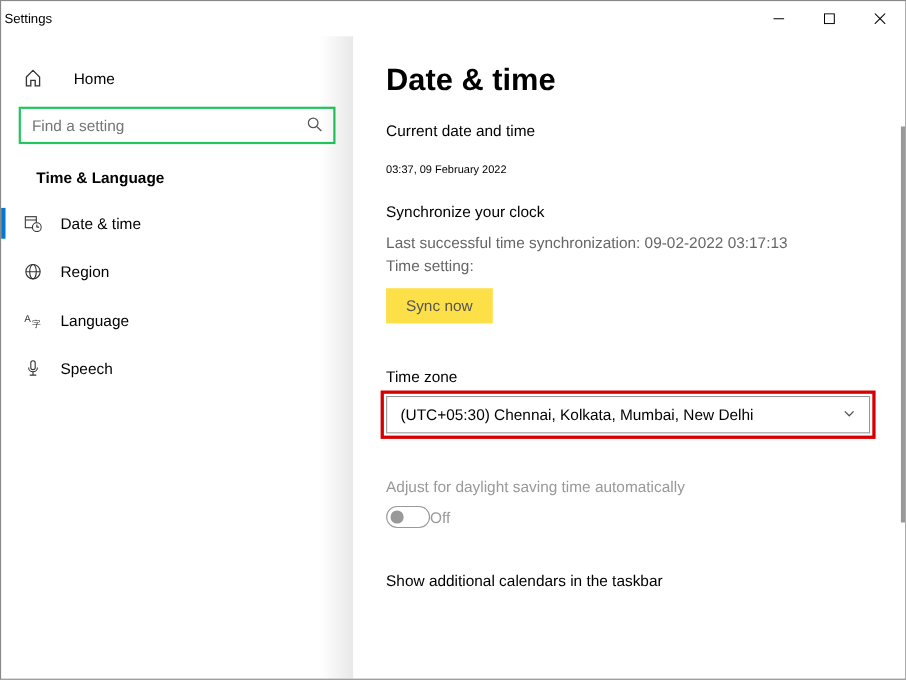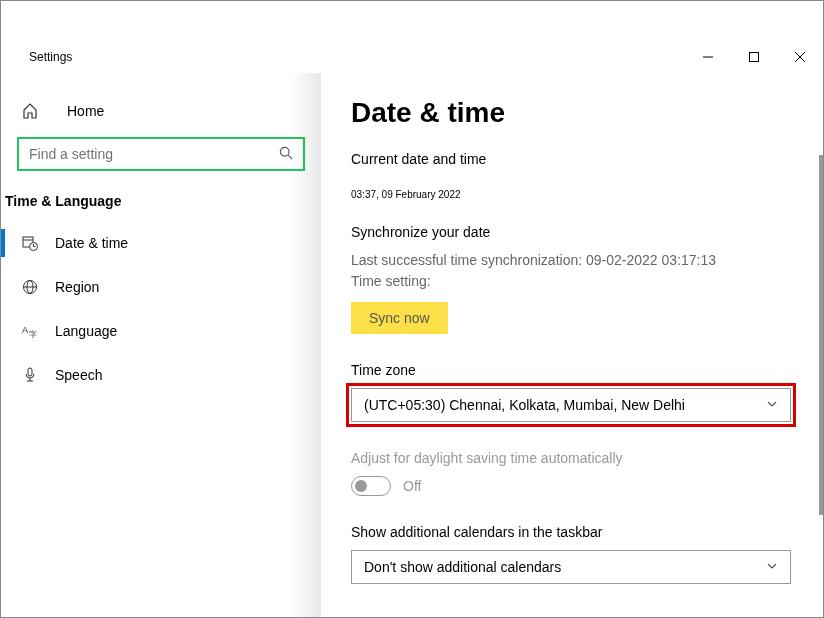--- a/index.html
+++ b/index.html
@@ -1,60 +1,60 @@
 <!DOCTYPE html>
 <html><head>
   <meta charset="utf-8">
   <style>
     * { box-sizing: border-box; margin: 0; padding: 0; font-family: "Segoe UI", Arial, sans-serif; }
     body { width: 824px; height: 618px; background: #fff; overflow: hidden; position: relative; border: 1px solid #888; }
     
-    .titlebar { height: 32px; display: flex; align-items: center; padding-left: 28px; margin-top: 40px; }
+    .titlebar { height: 32px; display: flex; align-items: center; padding-left: 3px; }
     .titlebar-title { font-size: 12px; color: #000; }
     .titlebar-controls { margin-left: auto; display: flex; }
     .titlebar-btn { width: 46px; height: 32px; display: flex; align-items: center; justify-content: center; font-size: 14px; color: #000; cursor: default; }
     .titlebar-btn svg { width: 10px; height: 10px; }
     
     .content { display: flex; height: calc(100% - 32px); }
     
     .sidebar { width: 320px; padding-top: 22px; position: relative; }
     .sidebar::after { content: ""; position: absolute; top: 0; right: 0; bottom: 0; width: 30px; background: linear-gradient(to right, rgba(0,0,0,0), rgba(0,0,0,0.09)); pointer-events: none; }
     
     .home-row { display: flex; align-items: center; padding: 8px 16px 8px 20px; gap: 28px; cursor: default; }
     .home-row .icon { width: 18px; display: flex; justify-content: center; }
     .home-label { font-size: 14px; color: #000; }
     
     .search-wrap { padding: 10px 16px 0 16px; }
     .search-box { border: 2px solid #22c55e; height: 34px; display: flex; align-items: center; padding: 0 10px; background: #fff; }
     .search-input { flex: 1; border: none; outline: none; font-size: 14px; color: #555; background: transparent; }
     .search-icon { color: #555; font-size: 14px; }
     
-    .category { font-size: 14px; font-weight: 600; color: #000; padding: 22px 16px 12px 4px; }
+    .category { font-size: 14px; font-weight: 600; color: #000; padding: 22px 16px 12px 32px; }
     
     .nav-item { display: flex; align-items: center; height: 44px; padding: 0 16px 0 20px; gap: 16px; cursor: default; position: relative; }
     .nav-item.active::before { content: ""; position: absolute; left: 0; top: 8px; bottom: 8px; width: 4px; background: #0078d4; }
     .nav-item .icon { width: 18px; display: flex; justify-content: center; color: #333; }
     .nav-label { font-size: 14px; color: #000; }
     
     .main { flex: 1; padding: 24px 24px 0 30px; position: relative; overflow: hidden; }
     .main h1 { font-size: 28px; font-weight: 600; color: #000; margin-bottom: 22px; }
     .main h2 { font-size: 14px; font-weight: 400; color: #000; margin-bottom: 22px; }
     .datetime { font-size: 10px; color: #000; margin-bottom: 24px; }
     .sync-label { font-size: 14px; color: #000; margin-bottom: 10px; }
     .muted { font-size: 14px; color: #666; line-height: 1.5; }
     .sync-btn { margin-top: 10px; background: #fde047; border: none; padding: 8px 18px; font-size: 14px; color: #555; cursor: default; }
     
-    .section-label { font-size: 14px; color: #000; margin-top: 28px; margin-bottom: 10px; }
+    .section-label { font-size: 14px; color: #000; margin-top: 40px; margin-bottom: 10px; }
     .section-label.disabled { color: #999; }
     
     .dropdown { border: 1px solid #999; height: 34px; display: flex; align-items: center; padding: 0 12px; font-size: 14px; color: #000; justify-content: space-between; cursor: default; width: 440px; }
     .dropdown.highlight { outline: 3px solid #d60000; outline-offset: 2px; }
     .chev { color: #555; }
     
-    .toggle-row { display: flex; align-items: center; gap: 12px; margin-top: 8px; }
+    .toggle-row { display: flex; align-items: center; margin-top: 8px; }
     .toggle { width: 40px; height: 20px; border: 1px solid #999; border-radius: 10px; position: relative; background: #fff; }
     .toggle::after { content: ""; position: absolute; left: 3px; top: 3px; width: 12px; height: 12px; border-radius: 50%; background: #999; }
     .toggle-text { font-size: 14px; color: #999; }
     
     .scrollbar { position: absolute; right: 0; top: 82px; width: 4px; height: 360px; background: #999; }
   </style>
 </head>
 <body>
 
 <div class="titlebar">
@@ -146,21 +146,21 @@
       </span>
       <span class="nav-label">Speech</span>
     </div>
   </div>
 
   <div class="main">
     <h1>Date &amp; time</h1>
     <h2>Current date and time</h2>
     <div class="datetime">03:37, 09 February 2022</div>
     
-    <div class="sync-label">Synchronize your date</div>
+    <div class="sync-label">Synchronize your clock</div>
     <div class="muted">Last successful time synchronization: 09-02-2022 03:17:13</div>
     <div class="muted">Time setting:</div>
     <button class="sync-btn">Sync now</button>
     
     <div class="section-label">Time zone</div>
     <div class="dropdown highlight">
       <span>(UTC+05:30) Chennai, Kolkata, Mumbai, New Delhi</span>
       <span class="chev">
         <svg width="12" height="12" viewBox="0 0 12 12">
             <path d="M2 4 L6 8 L10 4" fill="none" stroke="#555" stroke-width="1.2"></path>
@@ -168,24 +168,16 @@
       </span>
     </div>
     
     <div class="section-label disabled">Adjust for daylight saving time automatically</div>
     <div class="toggle-row">
       <div class="toggle"></div>
       <span class="toggle-text">Off</span>
     </div>
     
     <div class="section-label">Show additional calendars in the taskbar</div>
-    <div class="dropdown">
-      <span>Don't show additional calendars</span>
-      <span class="chev">
-        <svg width="12" height="12" viewBox="0 0 12 12">
-            <path d="M2 4 L6 8 L10 4" fill="none" stroke="#555" stroke-width="1.2"></path>
-          </svg>
-      </span>
-    </div>
     
     <div class="scrollbar"></div>
   </div>
 </div>
 
 </body></html>

